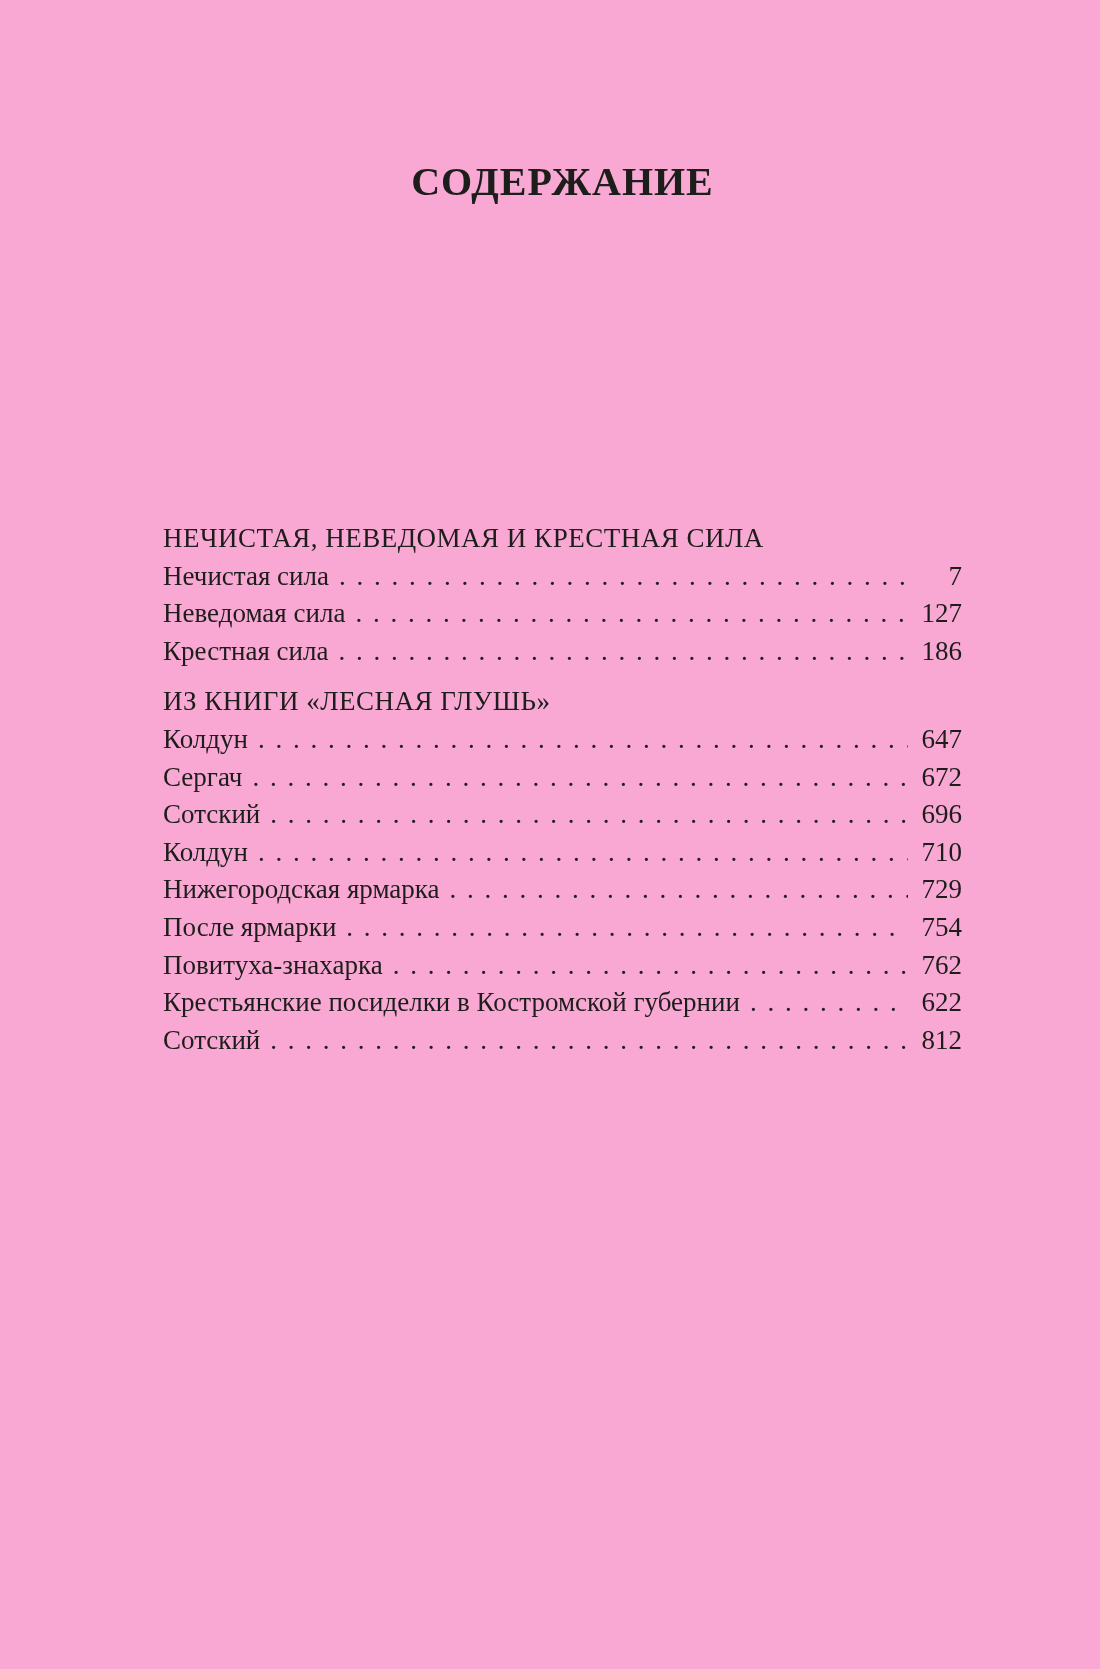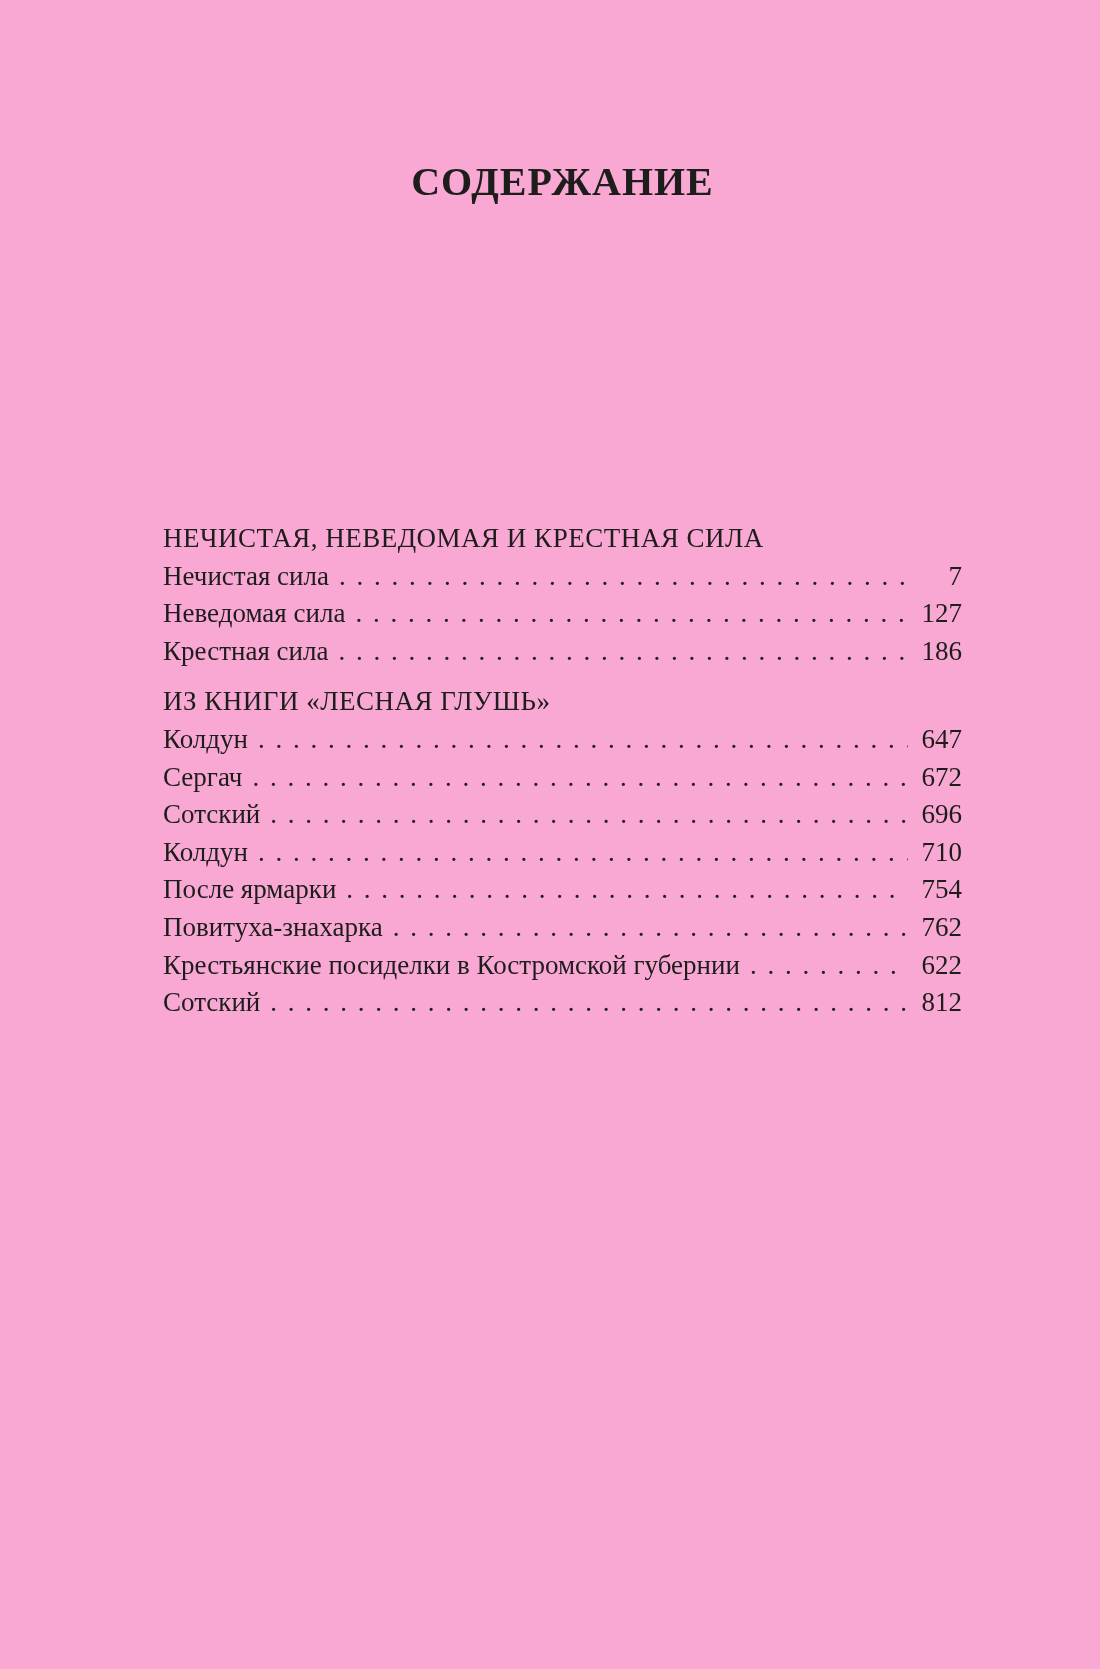--- a/index.html
+++ b/index.html
@@ -115,20 +115,25 @@
     <span class="entry-title">Сотский</span>
     <span class="leader" aria-hidden="true"></span>
     <span class="pagenum">696</span>
   </div>
         <div class="toc-row">
     <span class="entry-title">Колдун</span>
     <span class="leader" aria-hidden="true"></span>
     <span class="pagenum">710</span>
   </div>
         <div class="toc-row">
+    <span class="entry-title">Нижегородская ярмарка</span>
+    <span class="leader" aria-hidden="true"></span>
+    <span class="pagenum">729</span>
+  </div>
+        <div class="toc-row">
     <span class="entry-title">После ярмарки</span>
     <span class="leader" aria-hidden="true"></span>
     <span class="pagenum">754</span>
   </div>
         <div class="toc-row">
     <span class="entry-title">Повитуха-знахарка</span>
     <span class="leader" aria-hidden="true"></span>
     <span class="pagenum">762</span>
   </div>
         <div class="toc-row">

